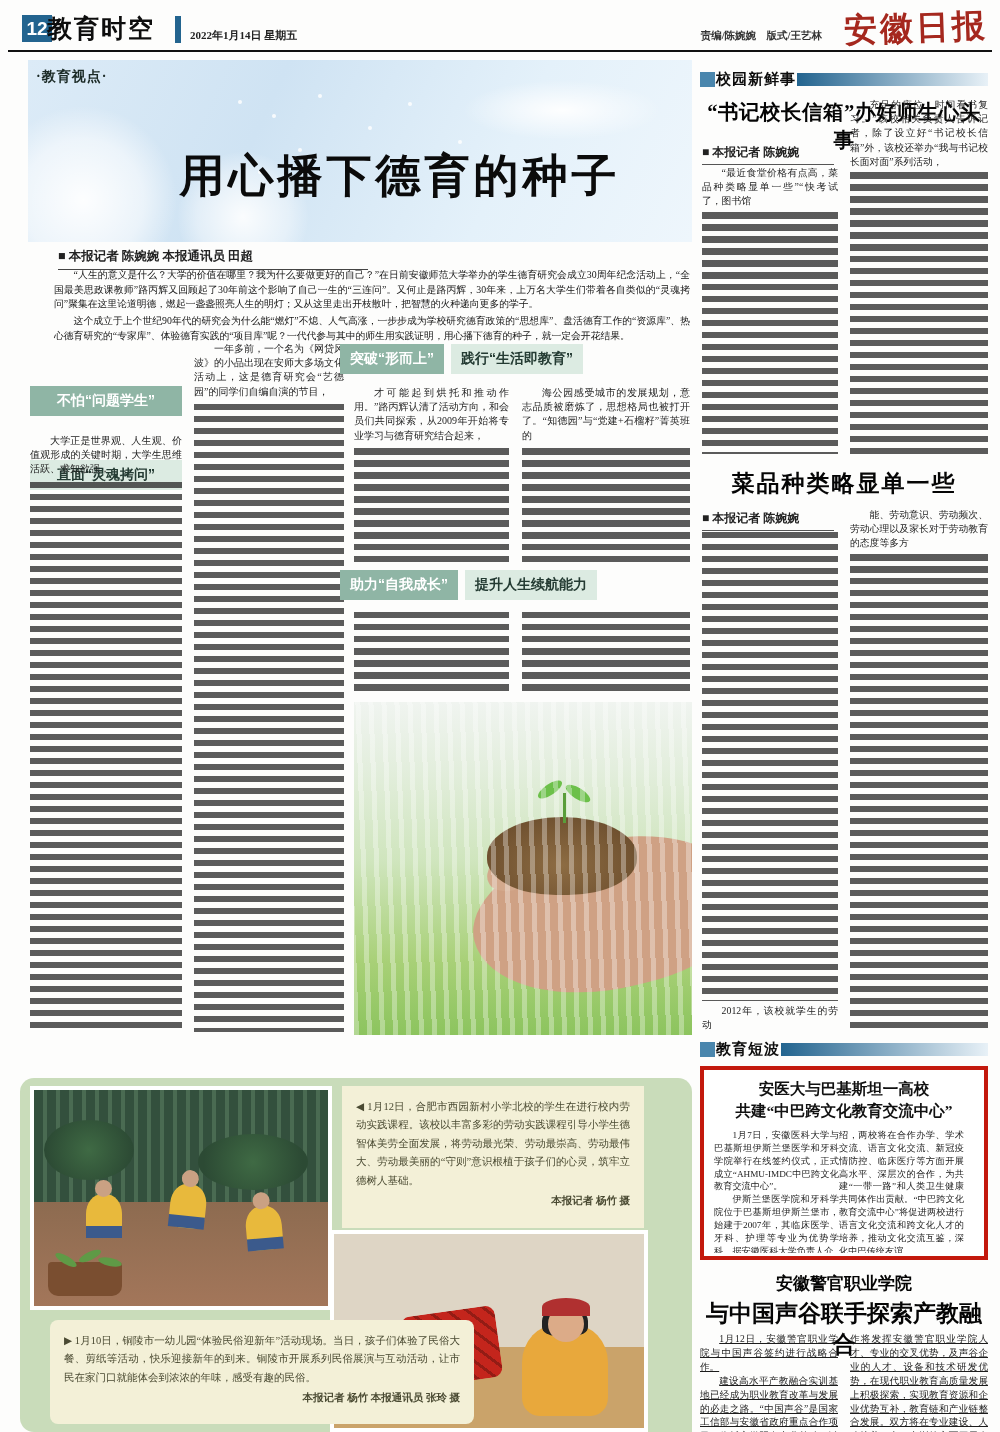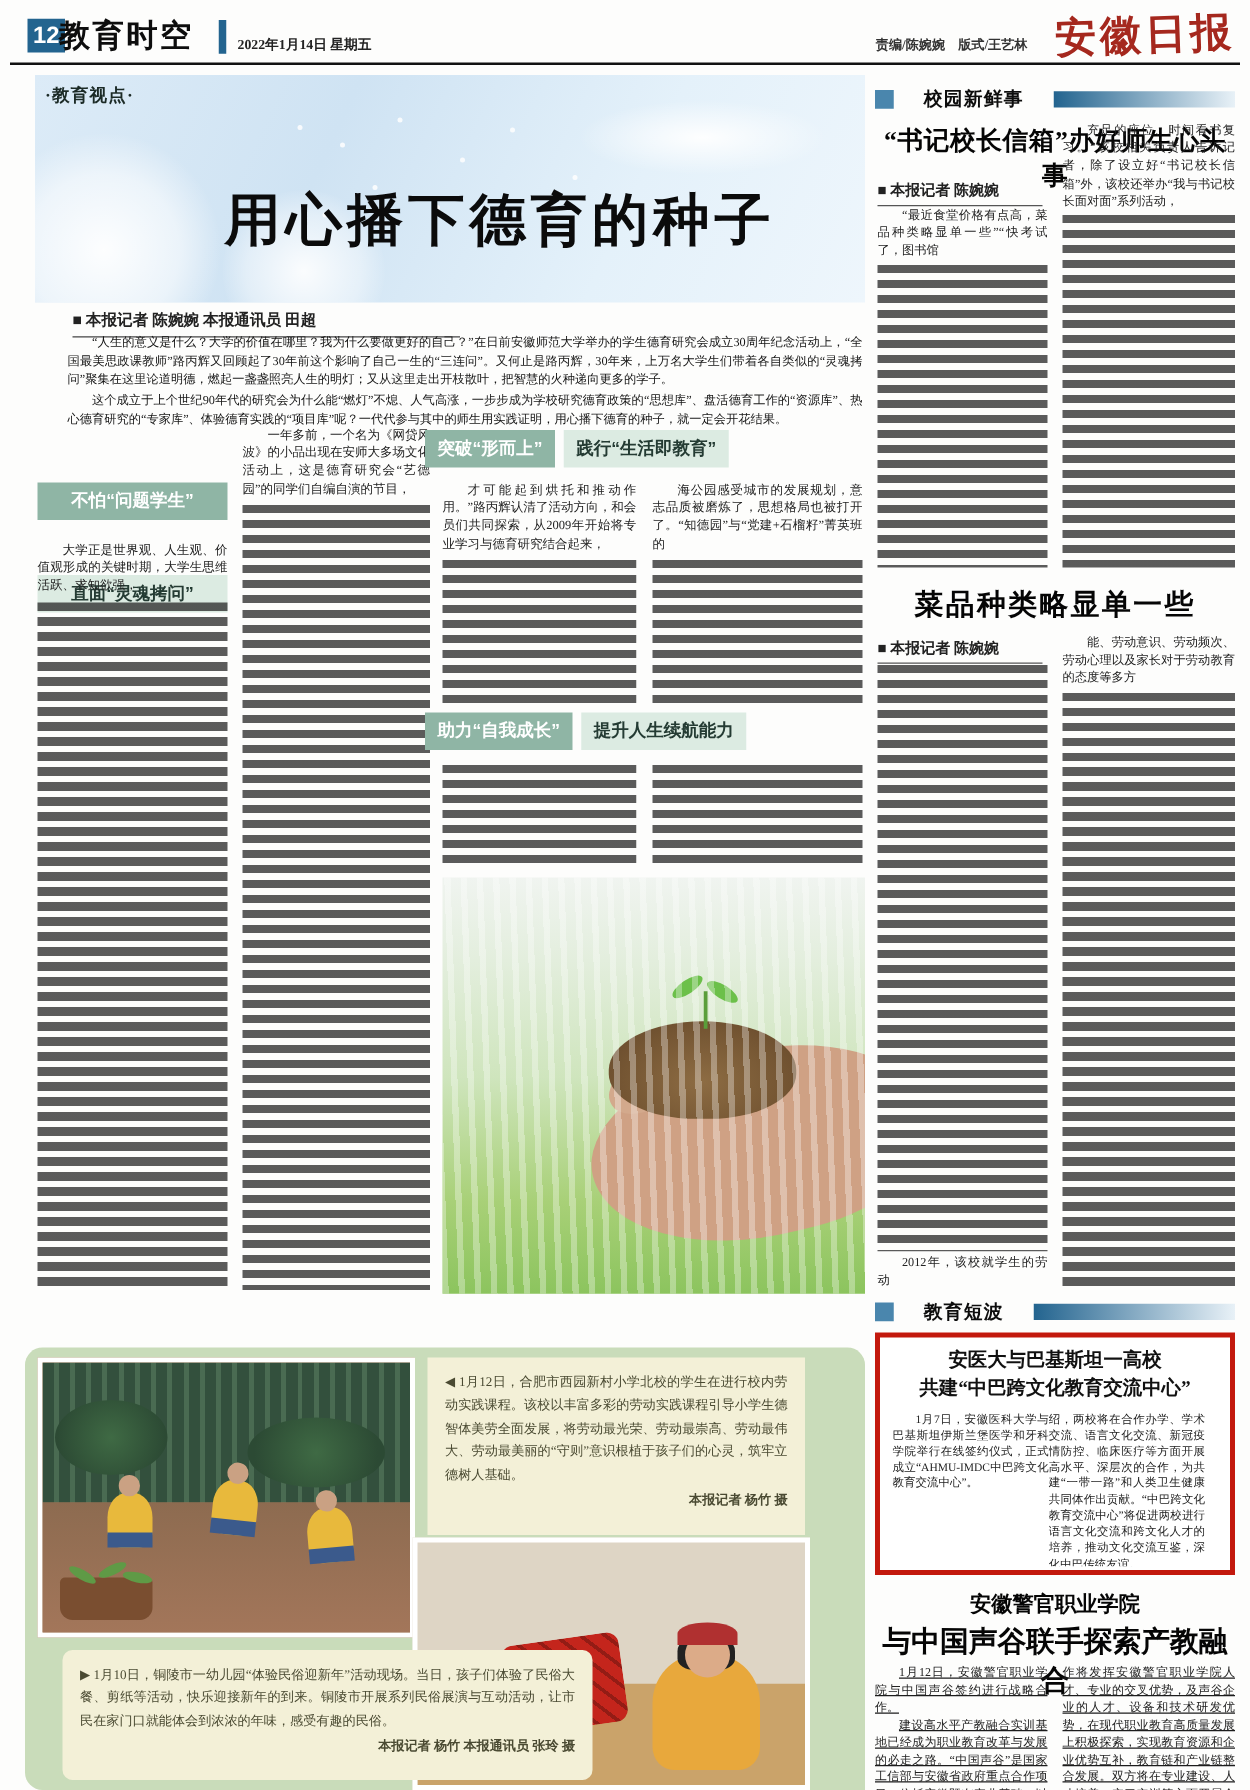--- a/index.html
+++ b/index.html
@@ -115,21 +115,21 @@
   #girl-body{position:absolute;right:36px;bottom:12px;width:86px;height:92px;background:#e8a83c;
     border-radius:42% 42% 20% 20%;}
   #girl-hair{position:absolute;right:56px;bottom:92px;width:46px;height:30px;background:#222;
     border-radius:50% 50% 30% 30%;}
   #girl-head{position:absolute;right:60px;bottom:86px;width:36px;height:36px;background:#dcab88;
     border-radius:50%;}
   #girl-hat{position:absolute;right:54px;bottom:112px;width:48px;height:18px;background:#b03030;
     border-radius:50% 50% 0 0;}
   
   #rightcol{left:700px;top:60px;width:288px;height:1372px;}
-  .slabel{position:absolute;display:flex;align-items:center;gap:24px;width:288px;}
+  .slabel{position:absolute;display:flex;align-items:center;gap:1px;width:288px;}
   .slabel .sq{width:15px;height:15px;background:#4a86ad;}
   .slabel .lbl{font-weight:bold;font-size:15px;color:#0d0d0d;letter-spacing:1px;
     font-family:"Liberation Sans",sans-serif;}
   .slabel .grad{flex:1;height:13px;background:linear-gradient(to right,#23648f,#e8f1f7);}
   .rc-head{position:absolute;width:288px;text-align:center;font-weight:900;color:#050505;}
   #a1-head{top:38px;font-size:20.5px;letter-spacing:0.5px;}
   .rc-byline{position:absolute;font-weight:bold;font-size:12px;color:#222;
     border-bottom:1.5px solid #555;padding-bottom:3px;width:132px;}
   #a1-byline{left:2px;top:84px;}
   .rcol{position:absolute;font-size:9.8px;line-height:1.45;text-align:justify;color:#222;
@@ -293,20 +293,21 @@
     <div class="lbl">教育短波</div>
     <div class="grad"></div>
   </div>
 
   <div class="abs" id="redbox">
     <div class="rb-head">安医大与巴基斯坦一高校</div>
     <div class="rb-head">共建“中巴跨文化教育交流中心”</div>
     <div id="rb-cols">
       <div class="rb-col">
         <p>1月7日，安徽医科大学与巴基斯坦伊斯兰堡医学和牙科学院举行在线签约仪式，正式成立“AHMU-IMDC中巴跨文化教育交流中心”。</p>
+        <p>伊斯兰堡医学院和牙科学院位于巴基斯坦伊斯兰堡市，始建于2007年，其临床医学、牙科、护理等专业为优势学科。据安徽医科大学负责人介</p>
       </div>
       <div class="rb-col">
         <p style="text-indent:0;">绍，两校将在合作办学、学术交流、语言文化交流、新冠疫情防控、临床医疗等方面开展高水平、深层次的合作，为共建“一带一路”和人类卫生健康共同体作出贡献。“中巴跨文化教育交流中心”将促进两校进行语言文化交流和跨文化人才的培养，推动文化交流互鉴，深化中巴传统友谊。</p>
 
       </div>
     </div>
   </div>
 
   <div class="rc-head" id="a4-head1">安徽警官职业学院</div>
   <div class="rc-head" id="a4-head2">与中国声谷联手探索产教融合</div>

